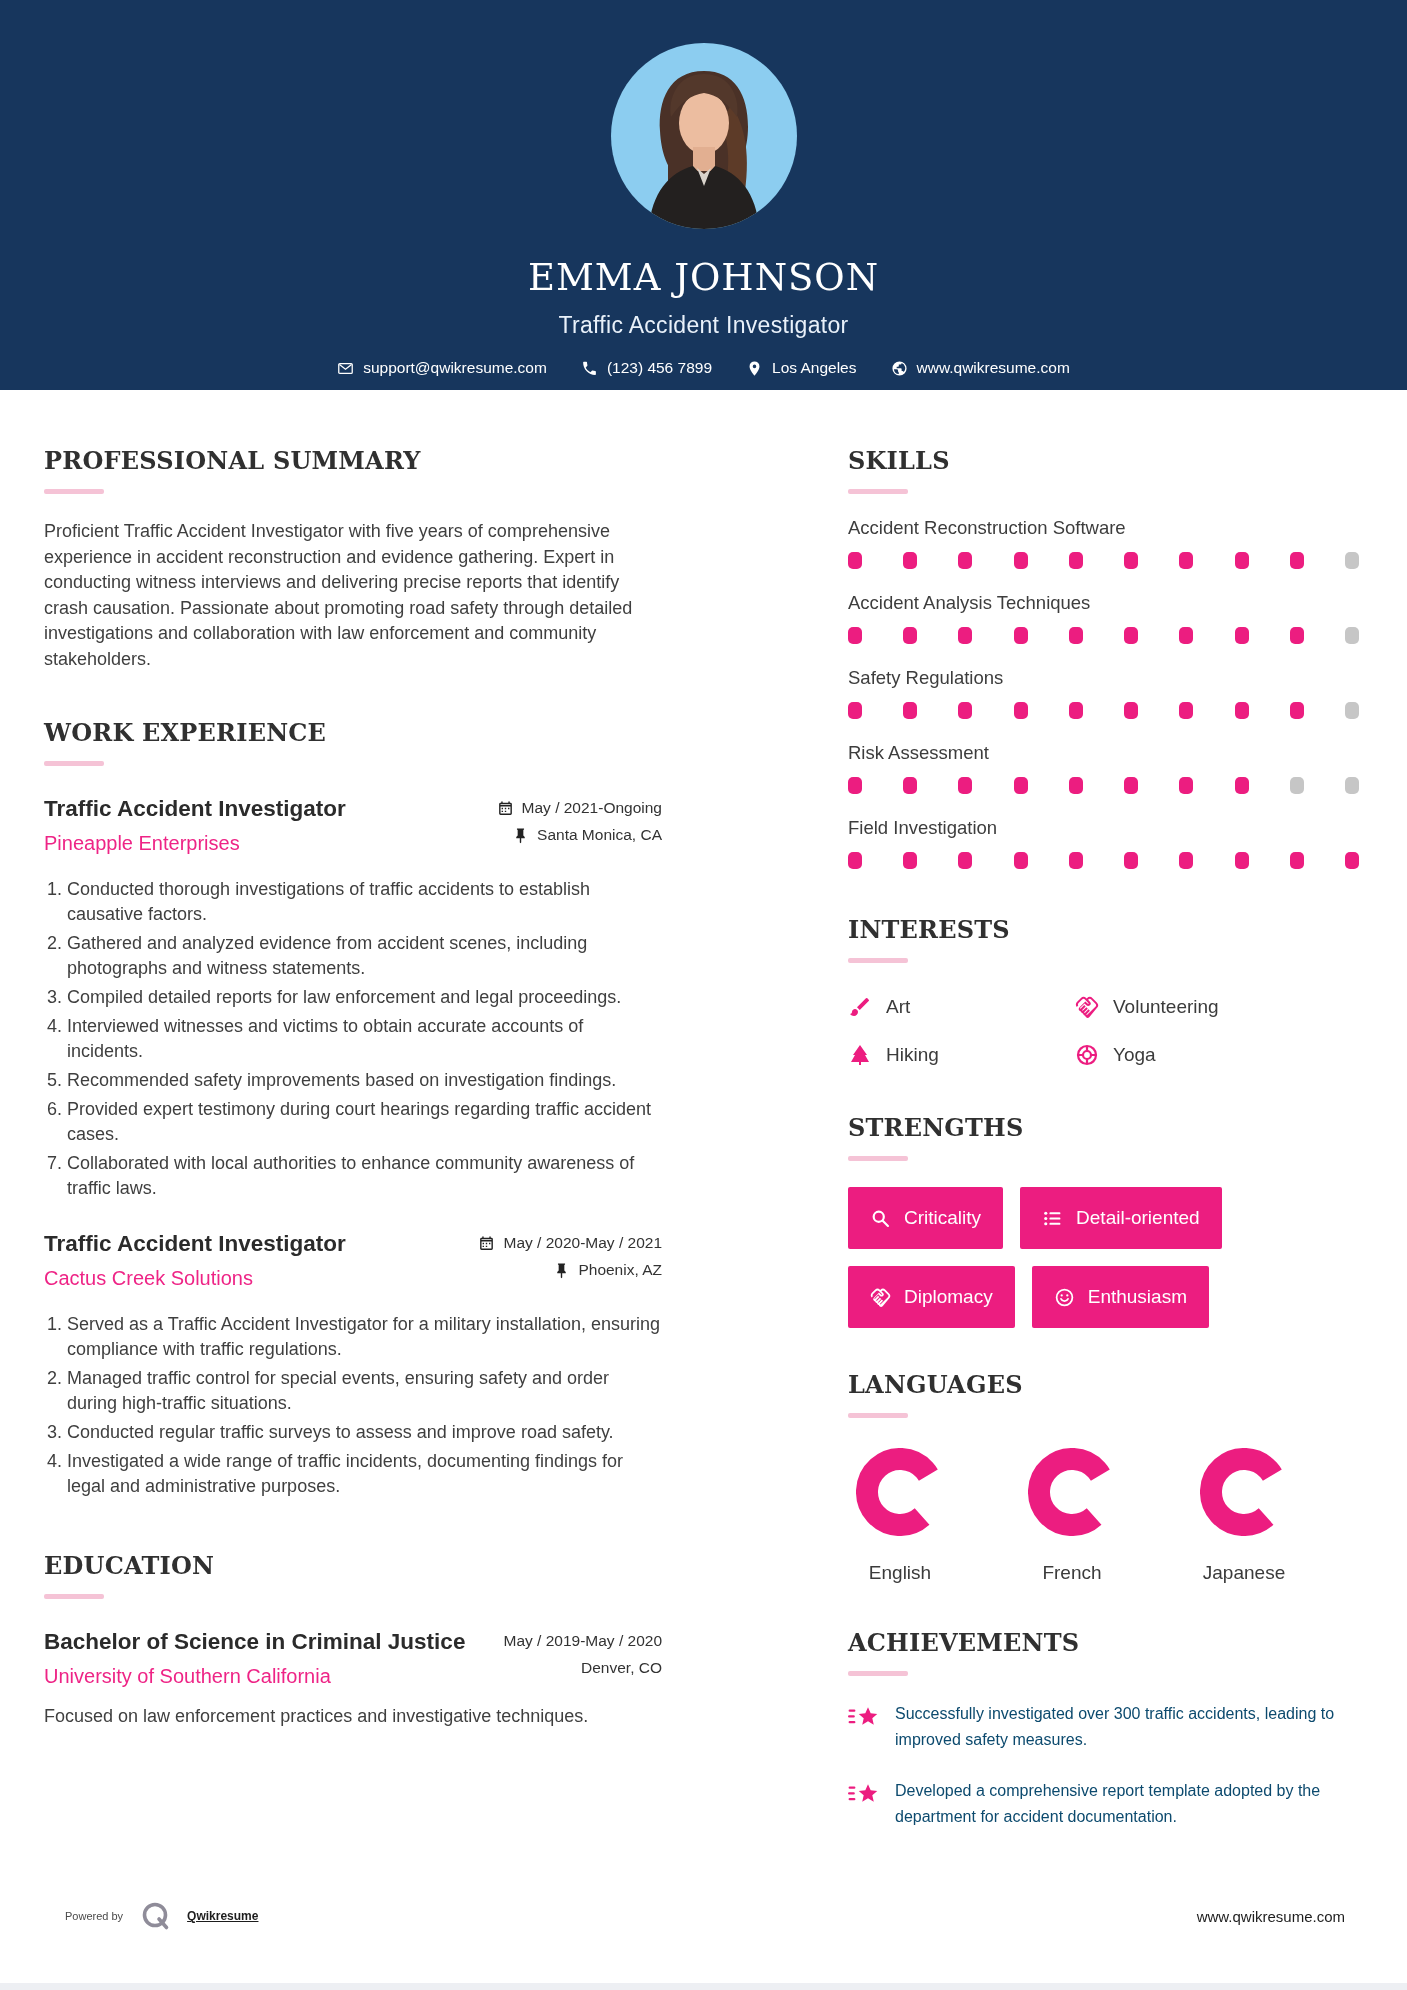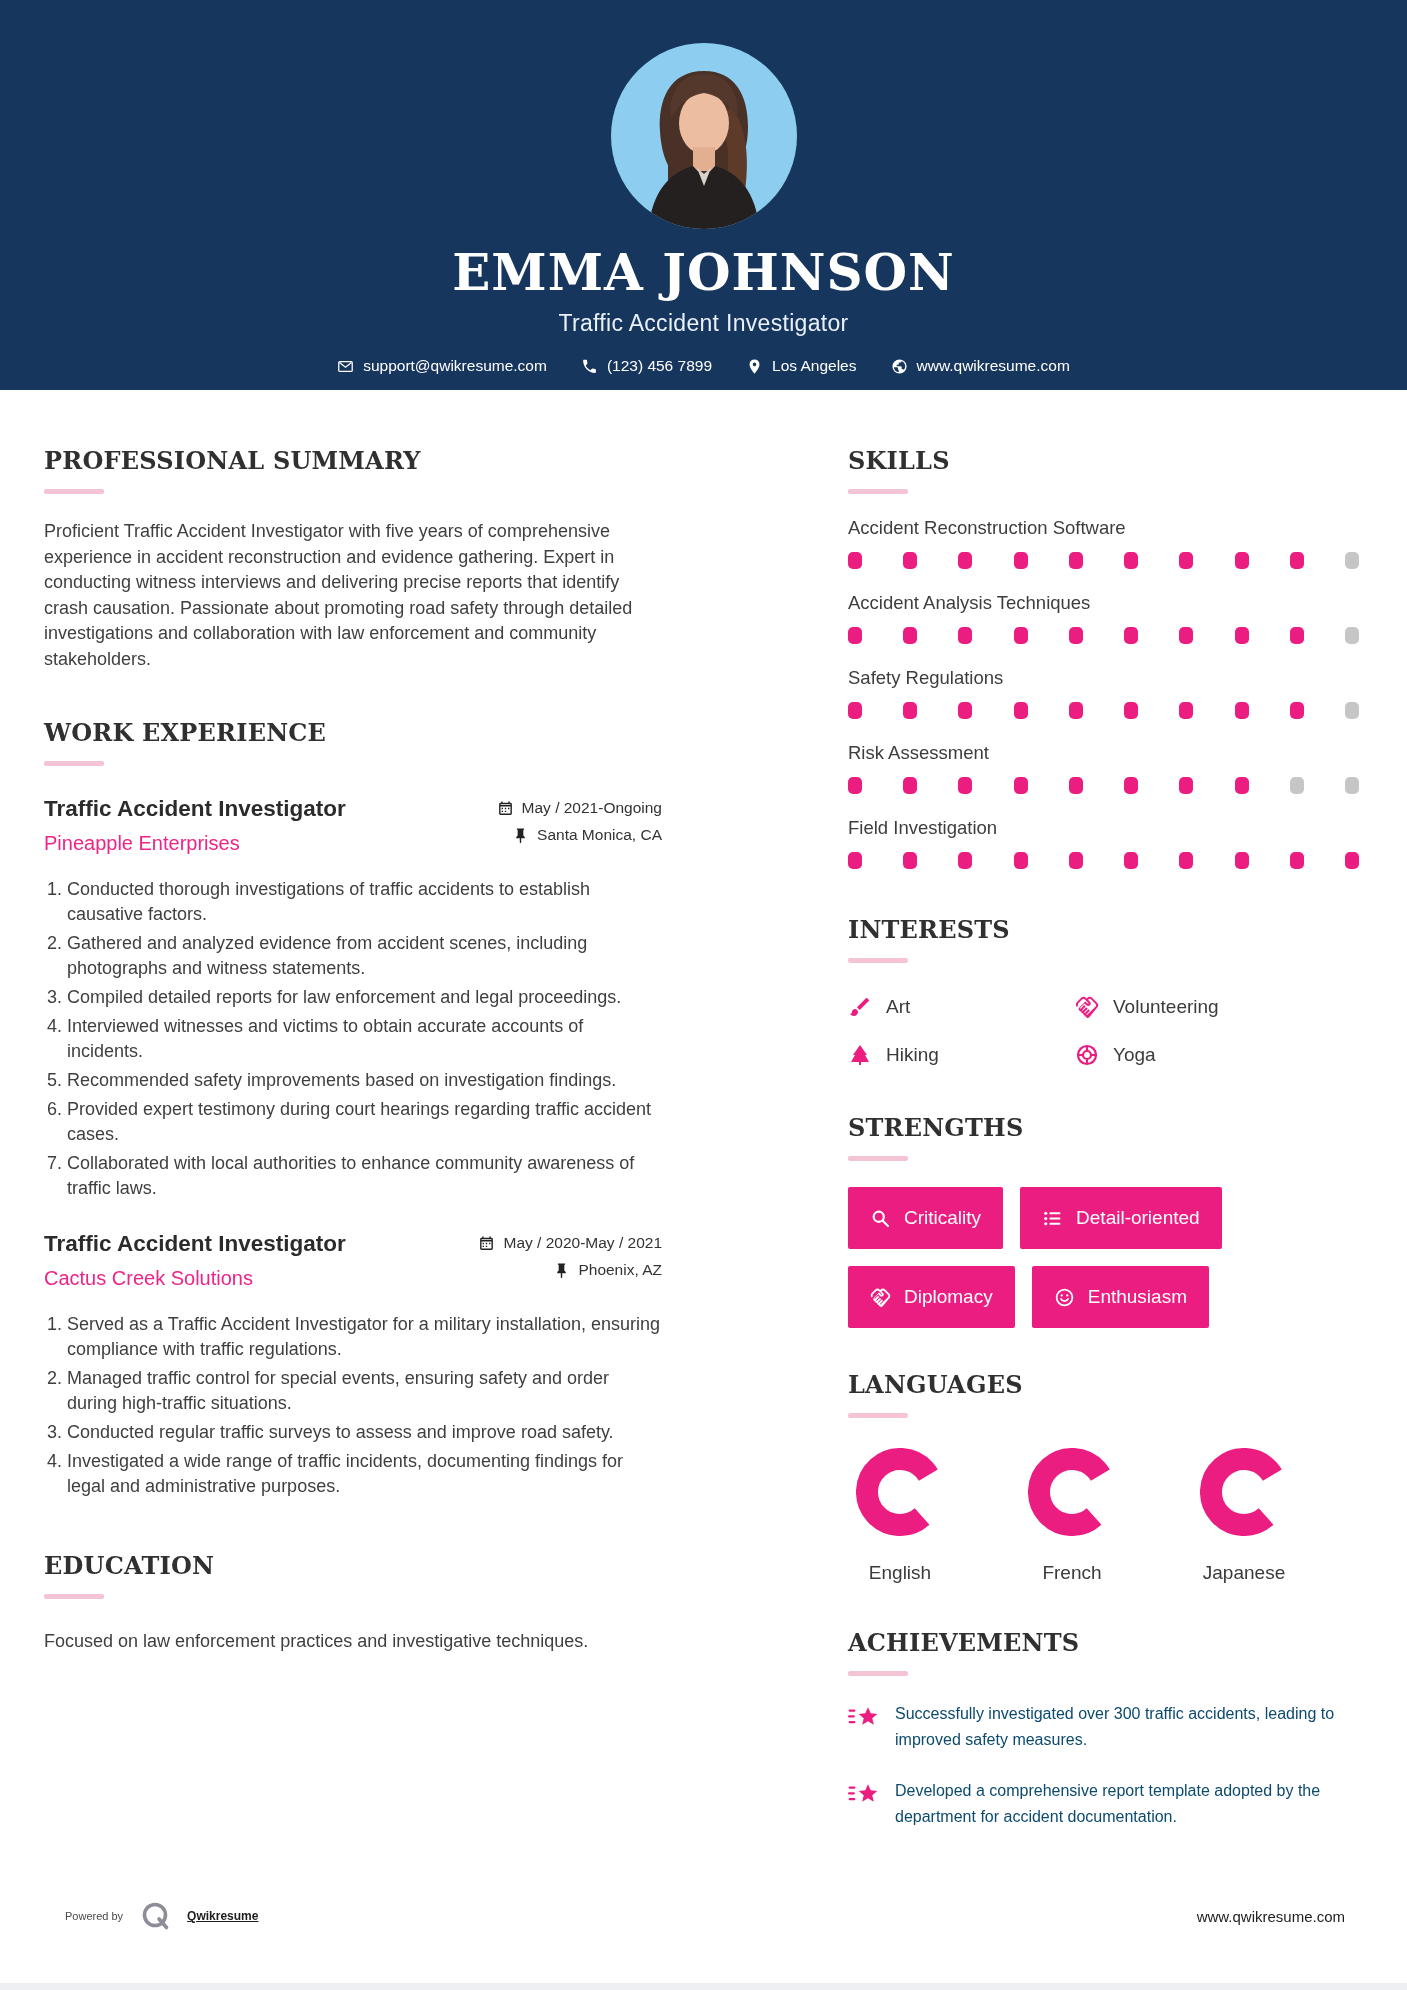--- a/index.html
+++ b/index.html
@@ -4,21 +4,21 @@
 <title>Resume</title>
 <style>
   html,body { margin:0; padding:0; background:#ffffff; }
   body { width:1407px; font-family:"Liberation Sans", sans-serif; color:#3f3f3f; -webkit-font-smoothing:antialiased; }
   .page { position:relative; width:1407px; min-height:1990px; background:#ffffff; overflow:hidden; }
 
   
   .hdr { background:#17365d; height:390px; text-align:center; }
   .avatar { width:186px; height:186px; border-radius:50%; background:#8ccdf0; margin:0 auto; position:relative; top:43px; overflow:hidden; }
   .avatar svg { display:block; }
-  .hdr h1 { margin:0; padding-top:57px; font-family:"DejaVu Serif","Liberation Serif",serif; font-weight:bold; font-size:50px; letter-spacing:1px; color:#ffffff; }
+  .hdr h1 { margin:13px; padding-top:57px; font-family:"DejaVu Serif","Liberation Serif",serif; font-weight:normal; font-size:37px; letter-spacing:1px; color:#ffffff; }
   .hdr .subtitle { margin-top:8px; font-size:23px; color:#e9f1fa; letter-spacing:0.3px; }
   .contacts { margin-top:20px; display:flex; justify-content:center; align-items:center; gap:34px; color:#ffffff; font-size:15.5px; }
   .contact { display:flex; align-items:flex-end; gap:9px; }
   .contact .ic { width:17px; height:17px; display:inline-flex; color:#ffffff; }
   .contact .ic svg { width:100%; height:100%; }
 
   
   .main { display:flex; padding:56px 48px 0 44px; }
   .col-left { width:618px; flex:none; }
   .col-right { flex:1; margin-left:186px; min-width:0; }
@@ -217,20 +217,36 @@
                 <li>Investigated a wide range of traffic incidents, documenting findings for legal and administrative purposes.</li>
               </ol>
             </div>
           </div>
       </section>
 
       <section class="sec-block" style="margin-top:52px;">
         <h2 class="sec">EDUCATION</h2>
         <div class="rule"></div>
         <div class="job">
+          <div class="job-head">
+            <div>
+              <div class="job-title">Bachelor of Science in Criminal Justice</div>
+              <div class="job-company">University of Southern California</div>
+            </div>
+            <div class="job-meta">
+              <div class="meta-row">
+                <span class="ic"></span>
+                <span>May / 2019-May / 2020</span>
+              </div>
+              <div class="meta-row">
+                <span class="ic"></span>
+                <span>Denver, CO</span>
+              </div>
+            </div>
+          </div>
           <div class="edu-desc">Focused on law enforcement practices and investigative techniques.</div>
         </div>
       </section>
 
     </div>
 
     <div class="col-right">
 
       <section>
         <h2 class="sec">SKILLS</h2>

